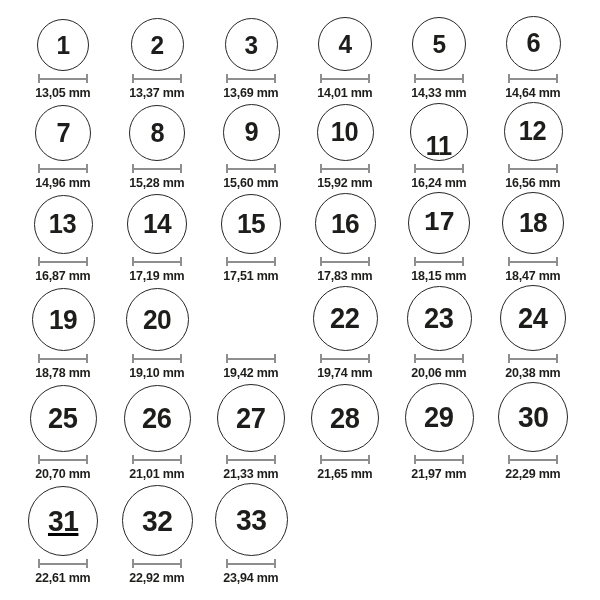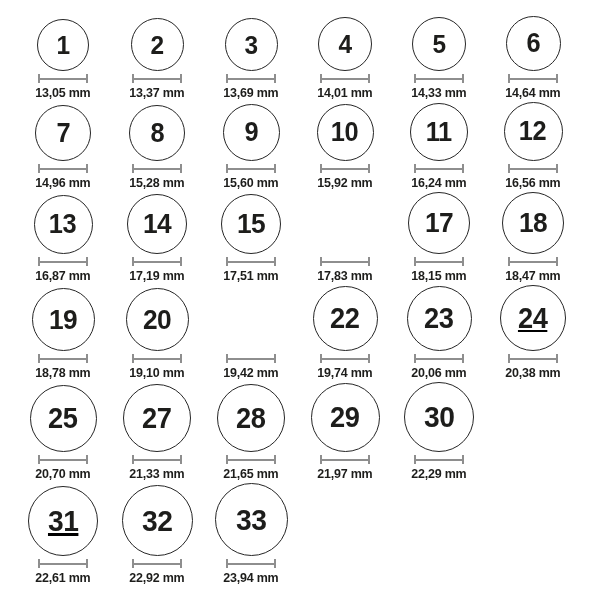--- a/index.html
+++ b/index.html
@@ -181,21 +181,21 @@
     <div class="circle" style="width: 57px; height: 57px;">
       <span class="num" style="font-size: 27px;">10</span>
     </div>
     <div class="dim">
       <span class="cap left"></span>
       <span class="cap right"></span>
     </div>
     <div class="label">15,92 mm</div>
   </div>
         <div class="cell">
-    <div class="circle" style="width: 58px; height: 58px;">
+    <div class="circle" style="width: 58px; height: 58px; align-items: flex-end;">
       <span class="num" style="font-size: 27px;">11</span>
     </div>
     <div class="dim">
       <span class="cap left"></span>
       <span class="cap right"></span>
     </div>
     <div class="label">16,24 mm</div>
   </div>
         <div class="cell">
     <div class="circle" style="width: 59px; height: 59px;">
@@ -233,28 +233,31 @@
     <div class="circle" style="width: 60px; height: 60px;">
       <span class="num" style="font-size: 28px;">15</span>
     </div>
     <div class="dim">
       <span class="cap left"></span>
       <span class="cap right"></span>
     </div>
     <div class="label">17,51 mm</div>
   </div>
         <div class="cell">
+    <div class="circle" style="width: 61px; height: 61px;">
+      <span class="num" style="font-size: 28px;">16</span>
+    </div>
     <div class="dim">
       <span class="cap left"></span>
       <span class="cap right"></span>
     </div>
     <div class="label">17,83 mm</div>
   </div>
         <div class="cell">
-    <div class="circle" style="width: 62px; height: 62px;">
+    <div class="circle" style="width: 62px; height: 62px; font-family: Liberation Mono, monospace;">
       <span class="num" style="font-size: 28px;">17</span>
     </div>
     <div class="dim">
       <span class="cap left"></span>
       <span class="cap right"></span>
     </div>
     <div class="label">18,15 mm</div>
   </div>
         <div class="cell">
     <div class="circle" style="width: 62px; height: 62px;">
@@ -309,40 +312,50 @@
     <div class="circle" style="width: 65px; height: 65px;">
       <span class="num" style="font-size: 29px;">23</span>
     </div>
     <div class="dim">
       <span class="cap left"></span>
       <span class="cap right"></span>
     </div>
     <div class="label">20,06 mm</div>
   </div>
         <div class="cell">
-    <div class="circle" style="width: 66px; height: 66px; text-decoration: underline;">
+    <div class="circle" style="width: 66px; height: 66px;">
       <span class="num" style="font-size: 29px;">24</span>
     </div>
     <div class="dim">
       <span class="cap left"></span>
       <span class="cap right"></span>
     </div>
     <div class="label">20,38 mm</div>
   </div>
       </div>
       <div class="row">
         <div class="cell">
     <div class="circle" style="width: 67px; height: 67px; align-items: center;">
       <span class="num" style="font-size: 29px;">25</span>
     </div>
     <div class="dim">
       <span class="cap left"></span>
       <span class="cap right"></span>
     </div>
     <div class="label">20,70 mm</div>
+  </div>
+        <div class="cell">
+    <div class="circle" style="width: 67px; height: 67px;">
+      <span class="num" style="font-size: 29px;">26</span>
+    </div>
+    <div class="dim">
+      <span class="cap left"></span>
+      <span class="cap right"></span>
+    </div>
+    <div class="label">21,01 mm</div>
   </div>
         <div class="cell">
     <div class="circle" style="width: 68px; height: 68px;">
       <span class="num" style="font-size: 29px;">27</span>
     </div>
     <div class="dim">
       <span class="cap left"></span>
       <span class="cap right"></span>
     </div>
     <div class="label">21,33 mm</div>

